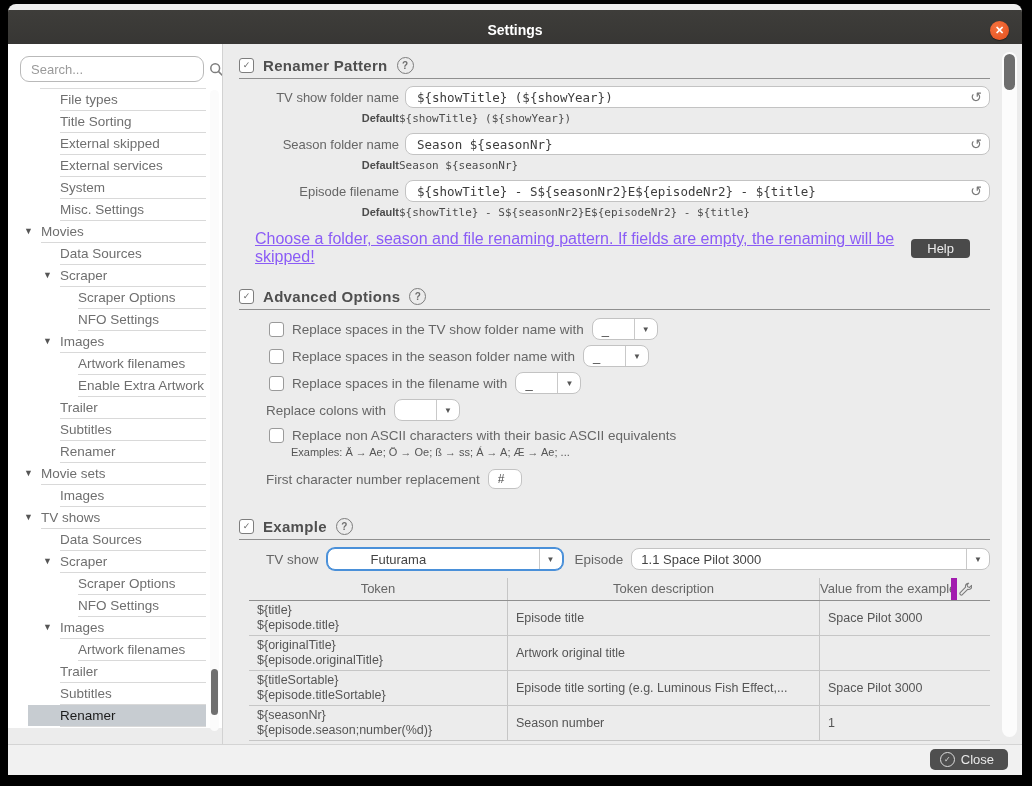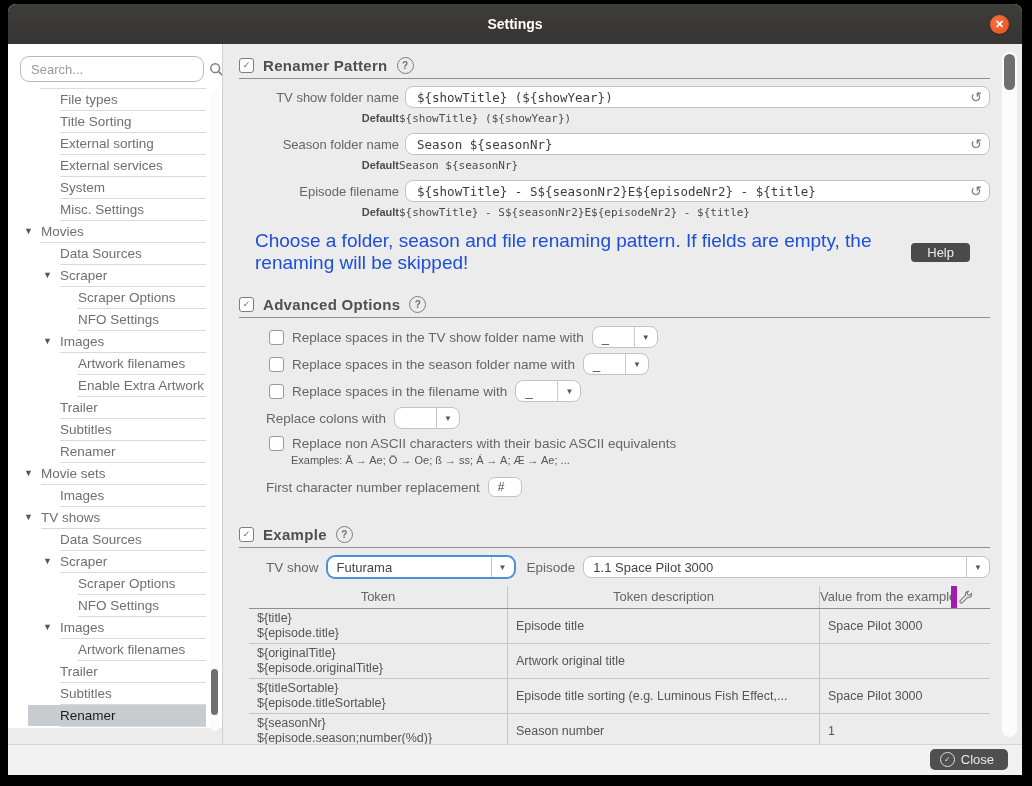--- a/index.html
+++ b/index.html
@@ -1,20 +1,20 @@
 <!DOCTYPE html>
 <html><head>
 <meta charset="utf-8">
 <style>
   html,body{margin:0;padding:0;background:#000;width:1032px;height:786px;overflow:hidden;
     font-family:"Liberation Sans",sans-serif;-webkit-font-smoothing:antialiased;}
   .window{position:absolute;left:8px;top:4px;width:1014px;height:771px;background:#ececec;
     border-radius:8px 8px 0 0;overflow:hidden;}
   
-  .titlebar{position:absolute;left:0;top:0;right:0;height:40px;
+  .titlebar{position:absolute;left:0;top:6px;right:0;height:40px;
     background:linear-gradient(#3e3d3a,#363533);display:flex;align-items:center;justify-content:center;}
   .titlebar .title{color:#fff;font-weight:bold;font-size:14px;}
   .close-btn{position:absolute;right:13px;top:11px;width:19px;height:19px;border-radius:50%;
     background:radial-gradient(circle at 35% 30%,#f4713d,#e4501e);display:flex;align-items:center;justify-content:center;
     color:#fff;font-size:11px;font-weight:bold;line-height:1;box-shadow:0 1px 1px rgba(0,0,0,.4);}
   
   .sidebar{position:absolute;left:0;top:40px;width:214px;bottom:30px;background:#ececec;}
   .sidebar-list-bg{position:absolute;left:0;top:0;right:0;height:684px;background:#fff;}
   .search-wrap{position:absolute;left:12px;top:12px;width:184px;height:26px;background:#fff;
     border:1px solid #b9b9b9;border-radius:9px;display:flex;align-items:center;box-sizing:border-box;padding:0 8px;}
@@ -50,21 +50,21 @@
   .field-label{width:160px;text-align:right;font-size:13px;color:#666;flex:none;margin-right:6px;white-space:nowrap;}
   .field-input{flex:1;position:relative;height:22px;background:#fff;border:1px solid #c3c3c3;border-radius:8px;
     display:flex;align-items:center;box-sizing:border-box;}
   .field-input input{border:none;outline:none;flex:1;margin:0 28px 0 9px;font-size:12.5px;color:#3c3c3c;
     font-family:"DejaVu Sans Mono",monospace;background:transparent;}
   .undo-icon{position:absolute;right:7px;top:2px;font-size:14px;color:#787878;cursor:pointer;}
   .default-row{display:flex;align-items:center;margin-top:2px;height:16px;}
   .default-label{width:160px;text-align:right;font-size:11px;font-weight:bold;color:#4c4c4c;flex:none;}
   .default-value{font-size:11px;color:#4c4c4c;font-family:"DejaVu Sans Mono",monospace;}
   .hint-row{display:flex;align-items:center;margin-top:10px;margin-left:16px;}
-  .hint-text{font-size:19px;color:#1d4ed8;}
+  .hint-text{font-size:16px;color:#8b5cf6;text-decoration:underline;}
   .dark-btn{background:#4a4a4a;color:#ededed;border-radius:4px;font-size:13px;padding:2px 16px;
     border:none;cursor:pointer;font-family:"Liberation Sans",sans-serif;}
   .hint-row .dark-btn{margin-left:auto;margin-right:20px;}
   
   .cb-row{display:flex;align-items:center;margin-left:30px;margin-top:5px;height:22px;}
   .cb-row.first{margin-top:8px;}
   .checkbox{width:15px;height:15px;background:#fff;border:1px solid #9a9a9a;border-radius:3px;flex:none;margin-right:8px;box-sizing:border-box;}
   .cb-label{font-size:13.5px;color:#666;margin-right:8px;}
   .combo{display:flex;align-items:stretch;background:#fff;border:1px solid #c3c3c3;border-radius:8px;height:22px;box-sizing:border-box;overflow:hidden;}
   .combo .val{display:flex;align-items:center;padding:0 9px;font-size:13px;color:#444;flex:1;white-space:nowrap;}
@@ -72,21 +72,21 @@
     font-size:8px;color:#555;flex:none;}
   .combo.small{width:66px;}
   .combo.focused{border-color:#4a90d9;box-shadow:0 0 0 1px #4a90d9;}
   .plain-row{display:flex;align-items:center;margin-left:27px;margin-top:5px;height:22px;}
   .plain-label{font-size:13.5px;color:#666;margin-right:8px;}
   .examples-row{margin-left:52px;margin-top:2px;font-size:11px;color:#555;height:14px;}
   .small-input{width:34px;height:20px;background:#fff;border:1px solid #c3c3c3;border-radius:7px;
     font-size:12px;color:#444;padding:0 0 0 9px;box-sizing:border-box;outline:none;font-family:"Liberation Sans",sans-serif;}
   
   .example-row{display:flex;align-items:center;margin-left:27px;margin-top:8px;height:22px;gap:8px;}
-  .combo.tvshow{width:188px;flex:none;}
+  .combo.tvshow{width:236px;flex:none;padding-left:34px;}
   .combo.episode{flex:1;}
   .path-row{margin-left:27px;margin-top:6px;font-size:13.5px;font-weight:bold;color:#4a4a4a;white-space:nowrap;}
   .token-table{margin-left:10px;margin-top:8px;}
   .t-header{display:flex;height:22px;border-bottom:1px solid #8f8f8f;align-items:center;}
   .t-header .hc{font-size:13px;color:#666;text-align:center;overflow:hidden;white-space:nowrap;box-sizing:border-box;}
   .hc1{width:259px;border-right:1px solid #c6c6c6;height:100%;line-height:22px;}
   .hc2{width:312px;border-right:1px solid #c6c6c6;height:100%;line-height:22px;}
   .hc3{width:137px;border-right:6px solid #a21caf;height:100%;line-height:22px;}
   .hc4{width:16px;display:flex;align-items:center;justify-content:center;height:100%;}
   .t-row{display:flex;border-bottom:1px solid #c6c6c6;height:34px;}
@@ -129,21 +129,21 @@
         <svg width="15" height="15" viewBox="0 0 15 15">
           <circle cx="6.2" cy="6.2" r="4.4" fill="none" stroke="#7d7d7d" stroke-width="1.5"></circle>
           <line x1="9.6" y1="9.6" x2="13.2" y2="13.2" stroke="#7d7d7d" stroke-width="1.5" stroke-linecap="round"></line>
         </svg>
       </span>
     </div>
     <div class="tree">
       <div class="partial-line"></div>
     <div class="tree-row lvl1"><span>File types</span></div>
         <div class="tree-row lvl1"><span>Title Sorting</span></div>
-        <div class="tree-row lvl1"><span>External sorting</span></div>
+        <div class="tree-row lvl1"><span>External skipped</span></div>
         <div class="tree-row lvl1"><span>External services</span></div>
         <div class="tree-row lvl1"><span>System</span></div>
         <div class="tree-row lvl1"><span>Misc. Settings</span></div>
         <div class="tree-row lvl0"><span class="tri">▼</span><span>Movies</span></div>
         <div class="tree-row lvl1"><span>Data Sources</span></div>
         <div class="tree-row lvl1"><span class="tri">▼</span><span>Scraper</span></div>
         <div class="tree-row lvl2"><span>Scraper Options</span></div>
         <div class="tree-row lvl2"><span>NFO Settings</span></div>
         <div class="tree-row lvl1"><span class="tri">▼</span><span>Images</span></div>
         <div class="tree-row lvl2"><span>Artwork filenames</span></div>

